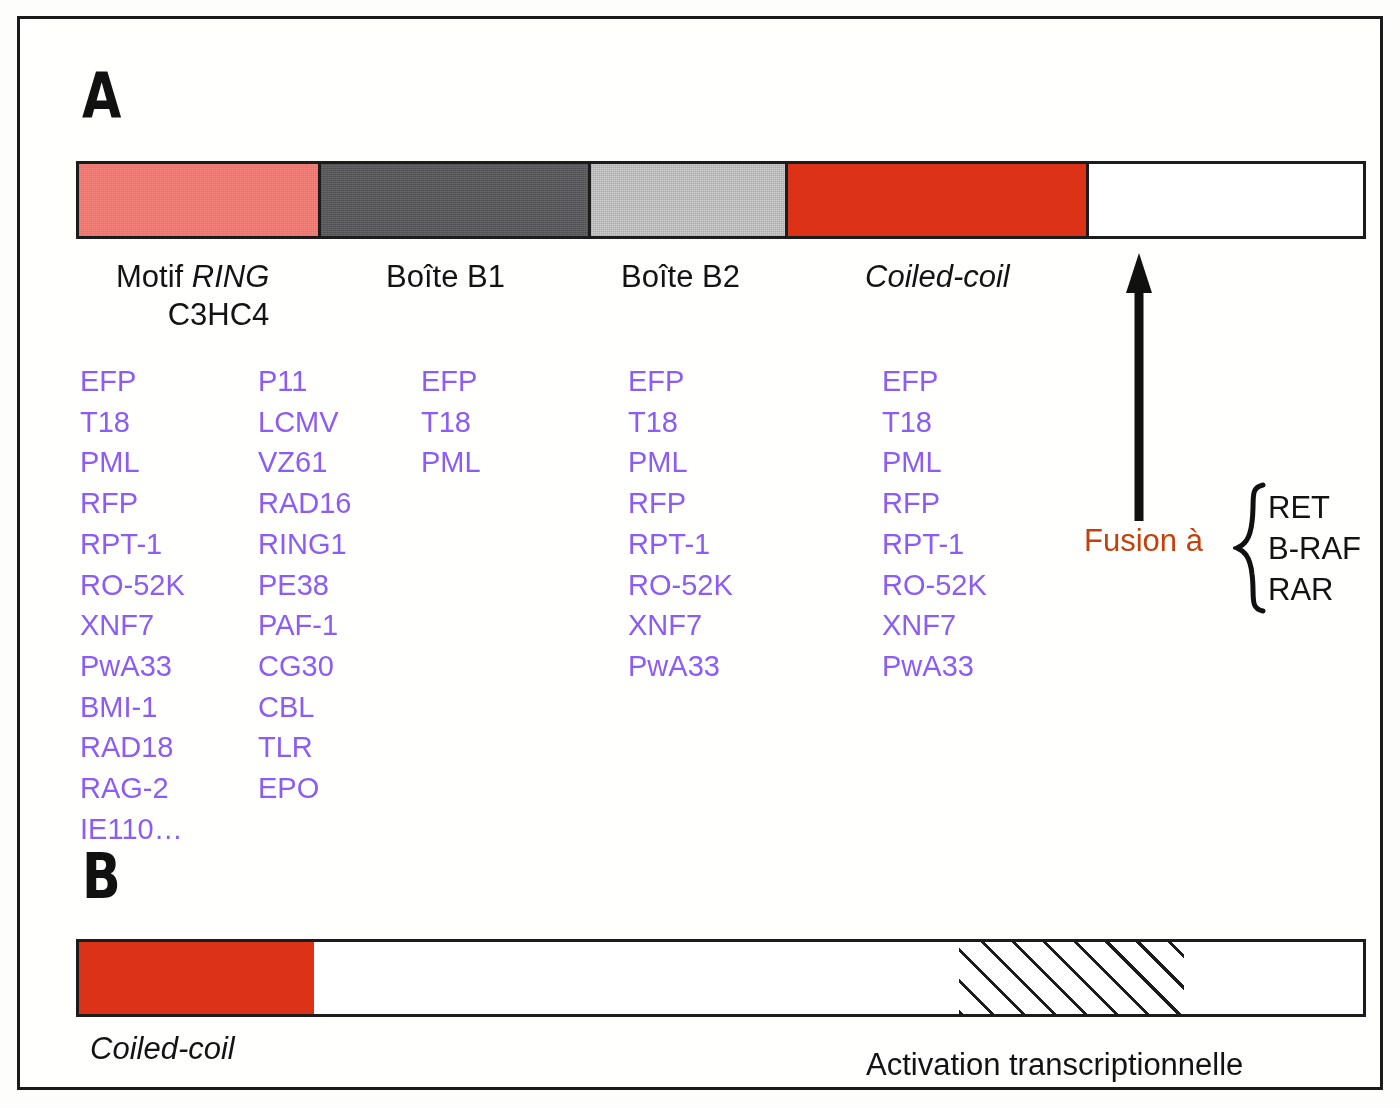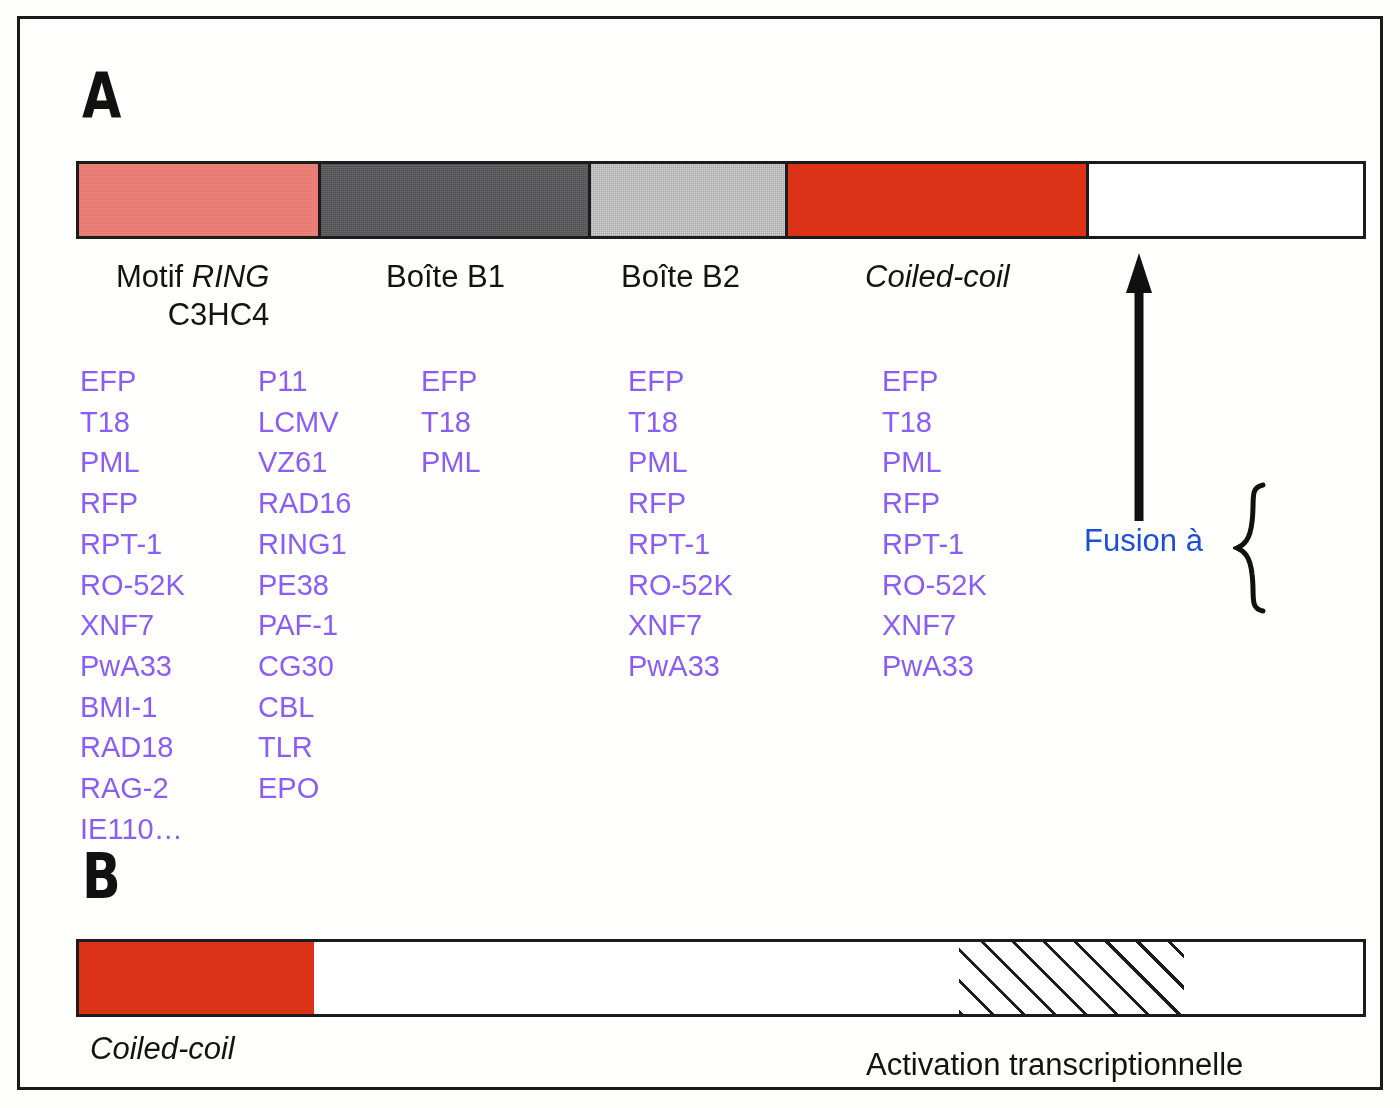--- a/index.html
+++ b/index.html
@@ -142,21 +142,21 @@
     left: 1106px;
     top: 234px;
     width: 26px;
     height: 268px;
   }
   .fusion-label {
     position: absolute;
     left: 1064px;
     top: 504px;
     font-size: 31px;
-    color: #1d4ed8;
+    color: #c2410c;
     white-space: nowrap;
   }
   .fusion-brace {
     position: absolute;
     left: 1213px;
     top: 463px;
     width: 36px;
     height: 132px;
   }
   .fusion-targets {
@@ -295,20 +295,25 @@
       <polygon points="13,0 26,40 0,40" fill="#111111"></polygon>
       <rect x="8.5" y="34" width="9" height="234" fill="#111111"></rect>
     </svg>
 
     <div class="fusion-label">Fusion à</div>
 
     <svg class="fusion-brace" viewBox="0 0 36 132">
       <path d="M30 3 C16 6, 22 18, 19 40 C17 58, 11 63, 4 66 C11 69, 17 74, 19 92 C22 114, 16 126, 30 129" fill="none" stroke="#111111" stroke-width="5" stroke-linecap="round"></path>
     </svg>
 
+    <div class="fusion-targets">
+        <div>RET</div>
+        <div>B-RAF</div>
+        <div>RAR</div>
+      </div>
 
     <div class="panel-letter" id="panel-b-letter">B</div>
 
 
     <div class="bar-b">
       <div class="segb-coil"></div>
       <div class="segb-gap1"></div>
       <div class="segb-hatch"></div>
       <div class="segb-gap2"></div>
     </div>

